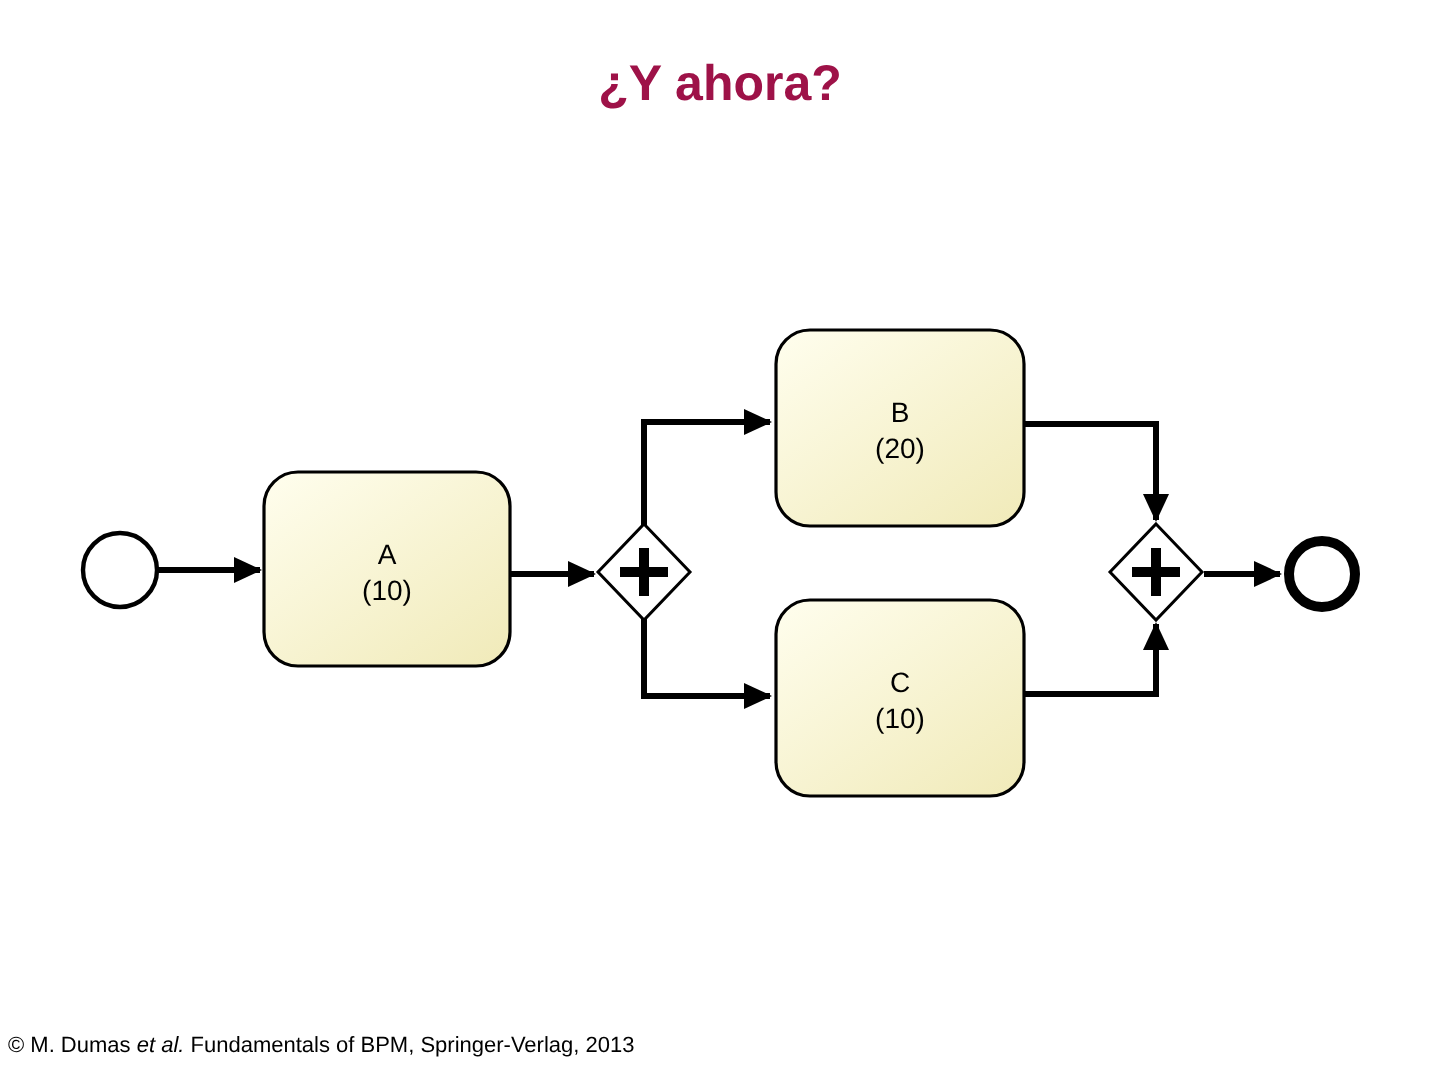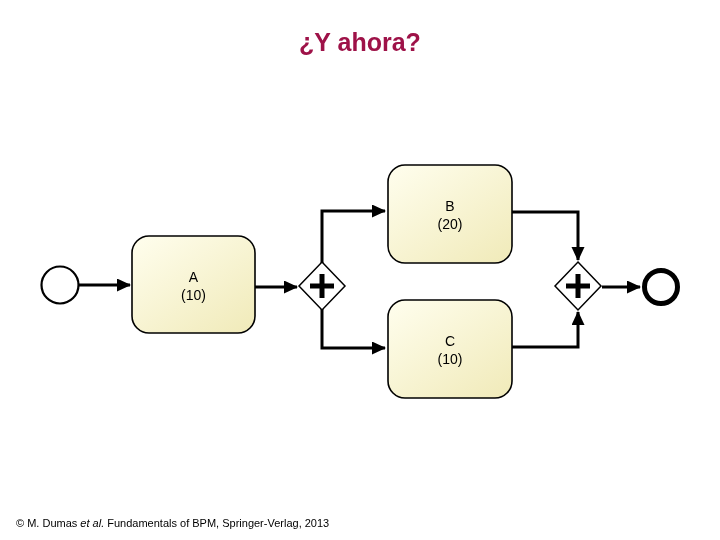--- a/index.html
+++ b/index.html
@@ -31,21 +31,21 @@
     top: 0;
     left: 0;
   }
   .task-label {
     font-family: "Liberation Sans", sans-serif;
     font-size: 14px;
     fill: #000000;
   }
   .footer {
     position: absolute;
-    left: 16px;
+    left: 4px;
     top: 517px;
     font-size: 11px;
     color: #000000;
     white-space: pre;
     text-align: right;
   }
   .footer .it {
     font-style: italic;
   }
 </style>

